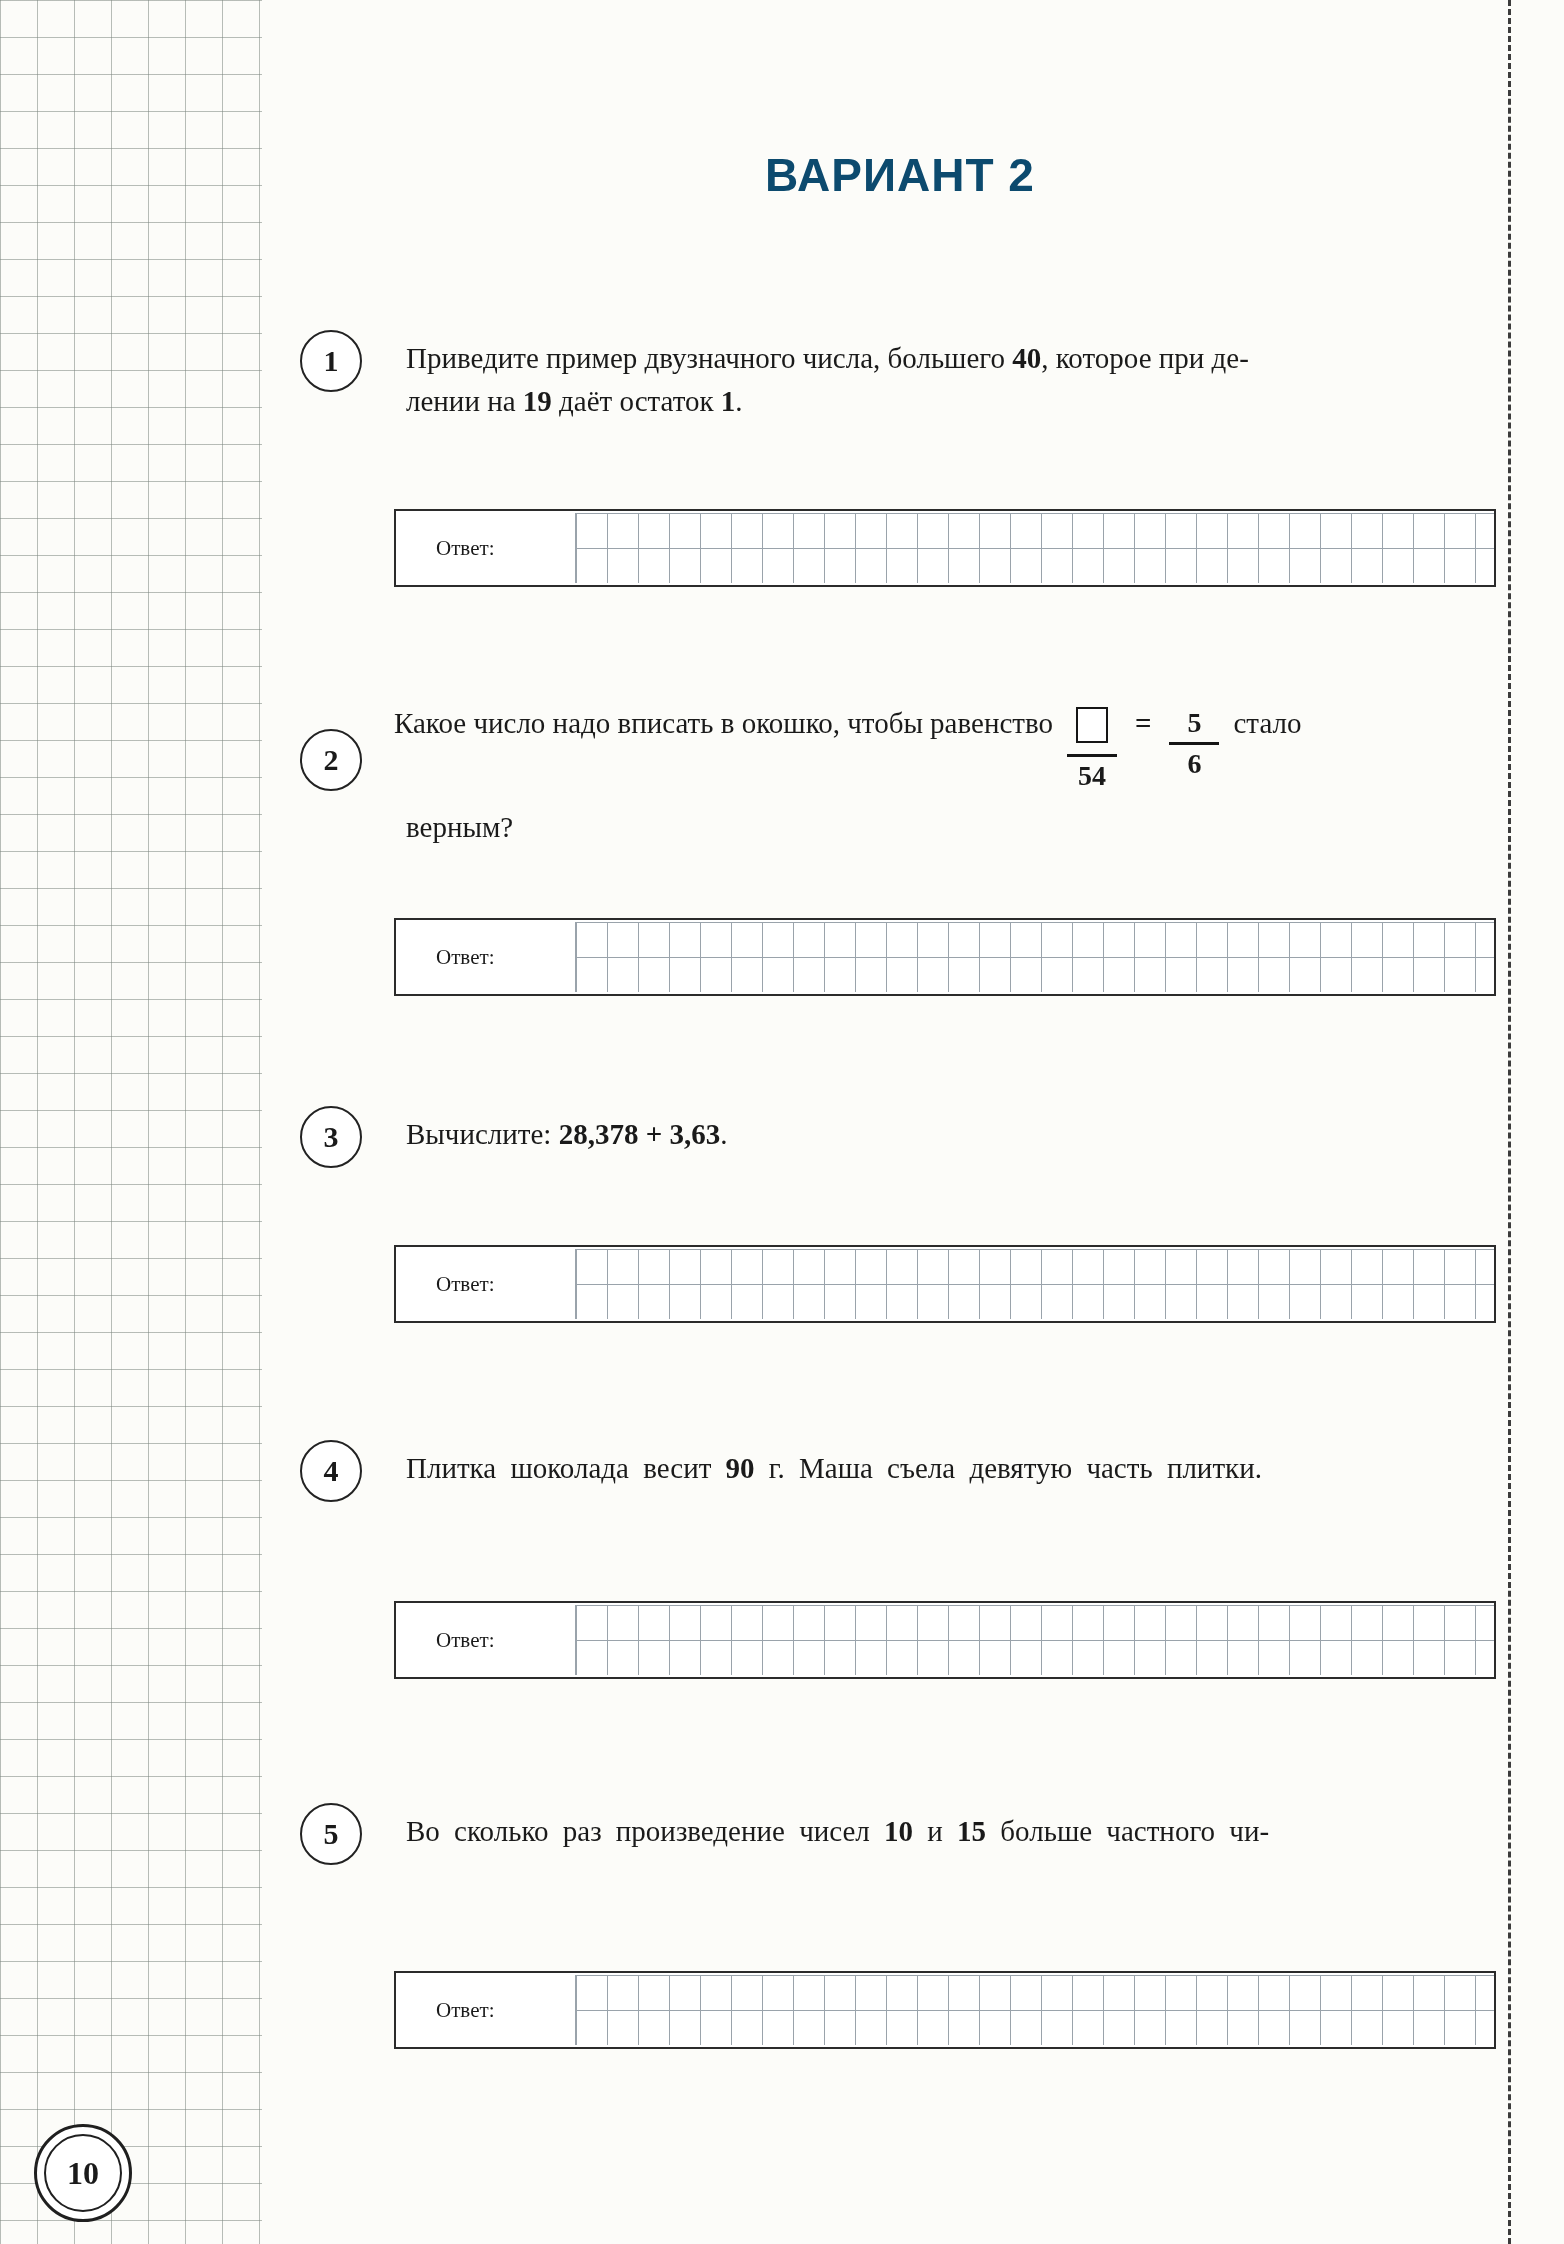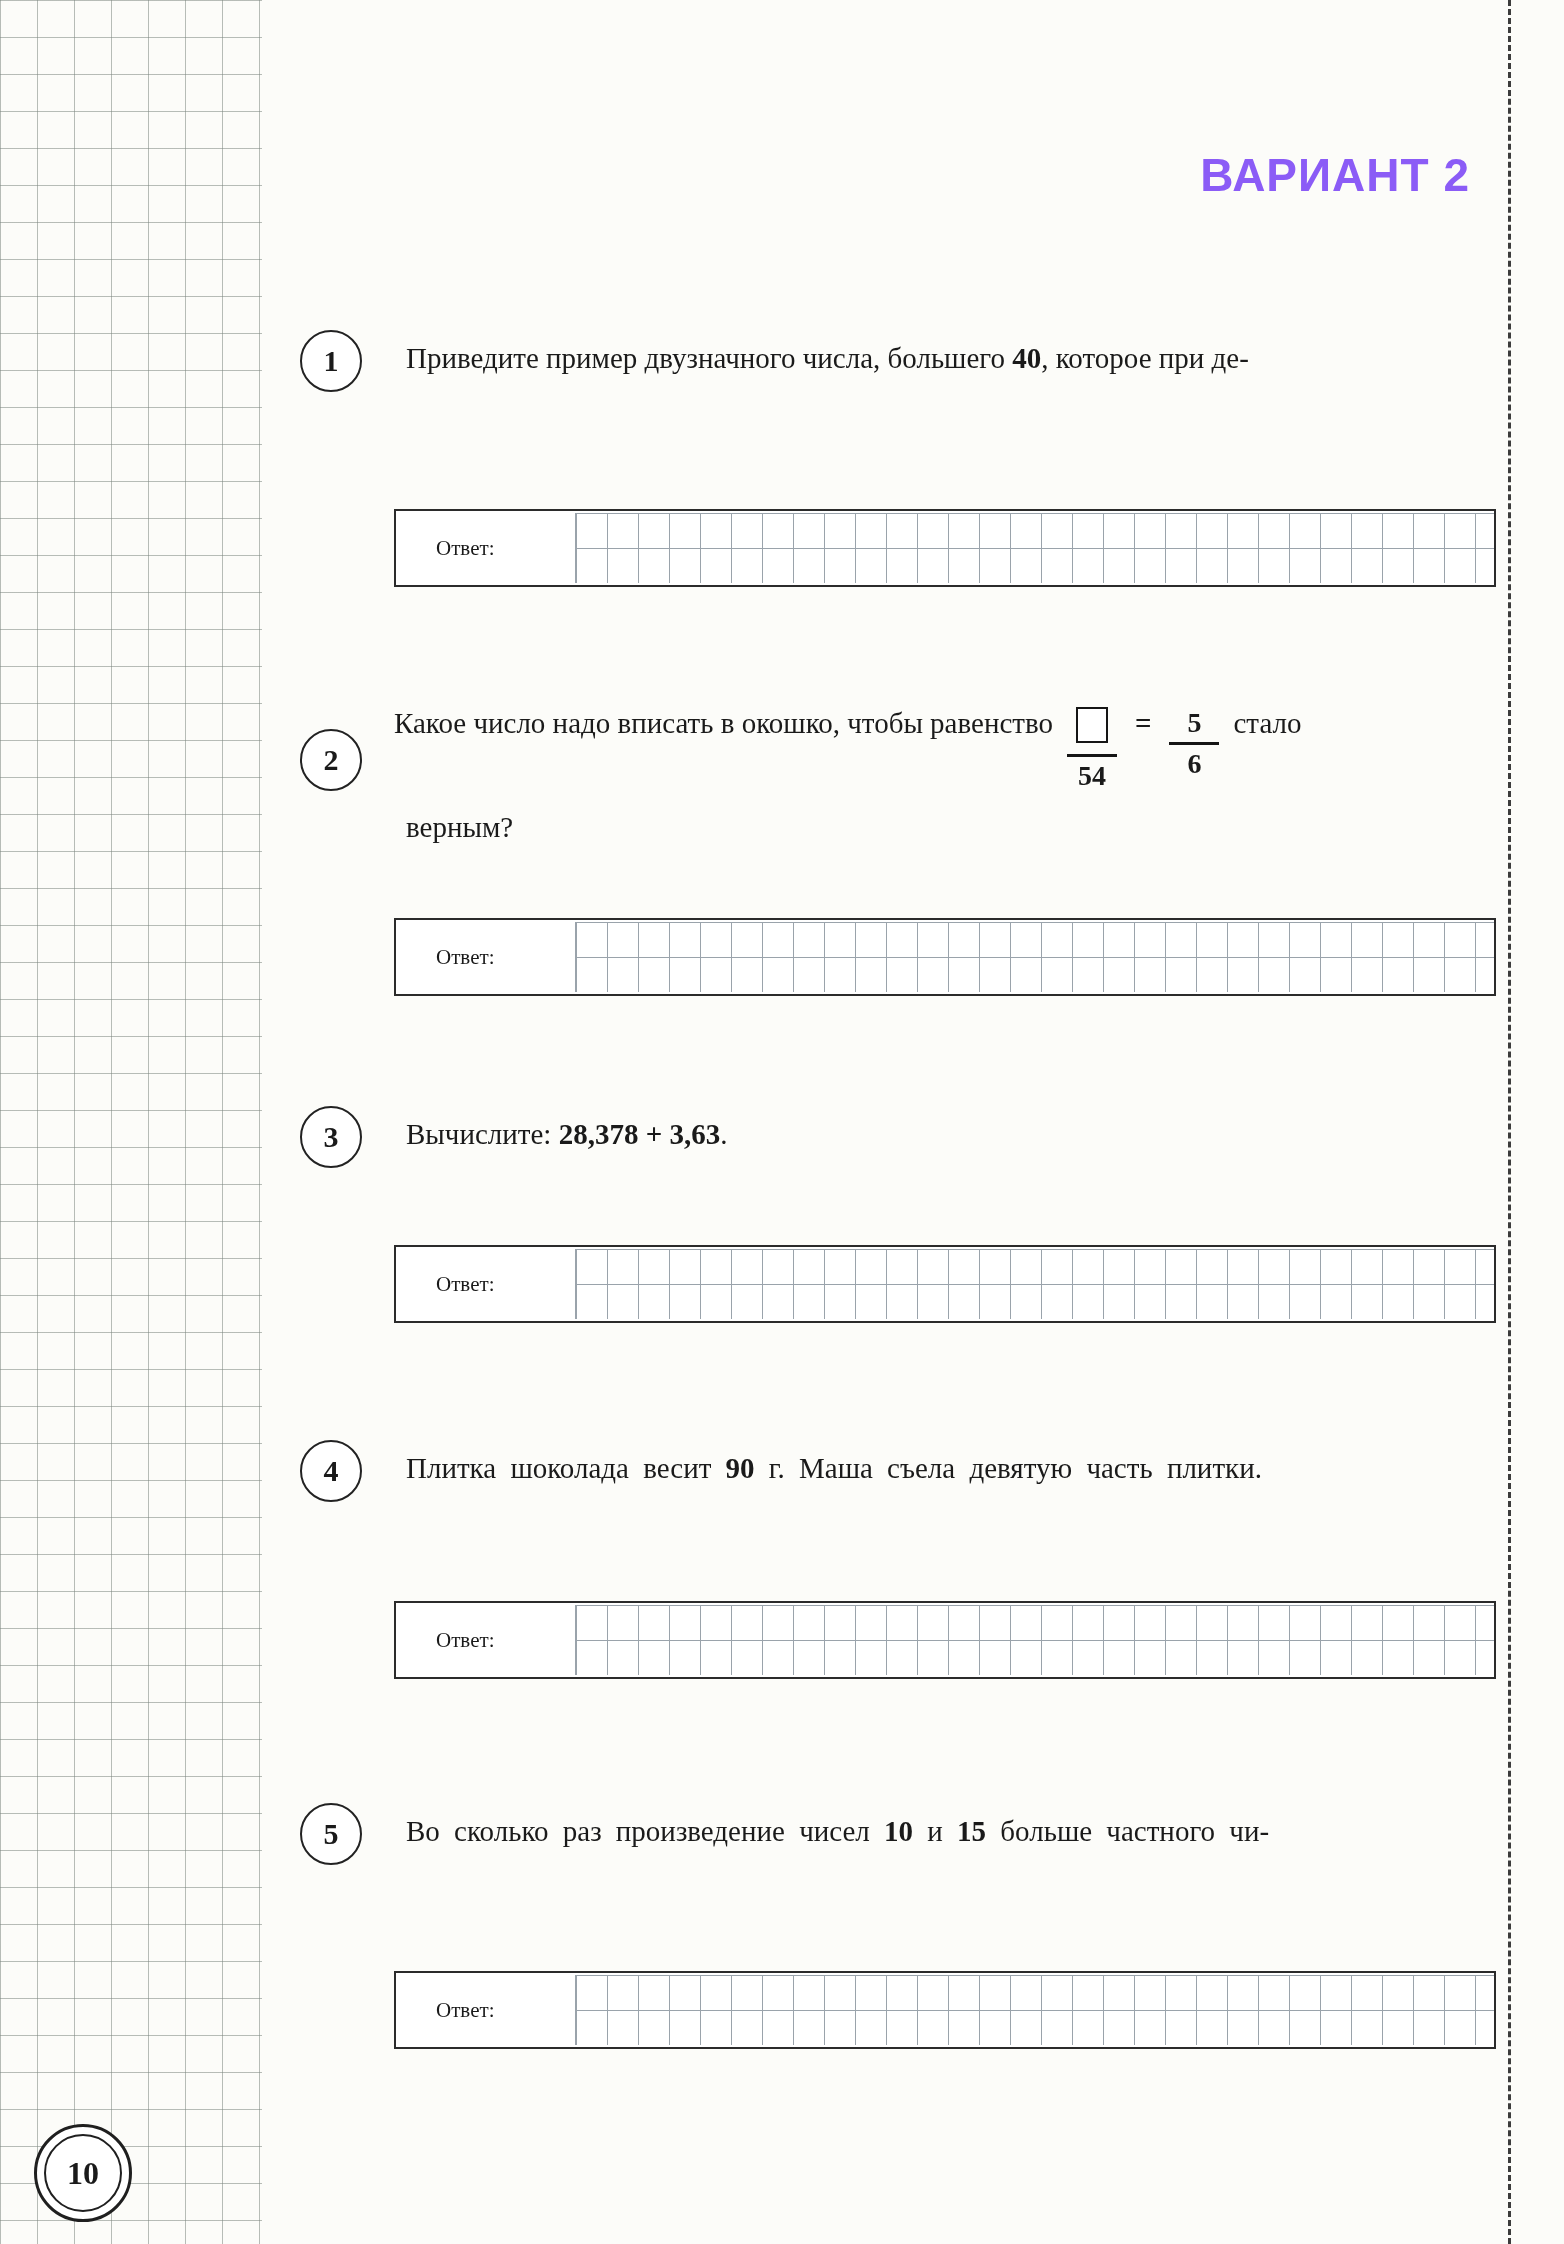--- a/index.html
+++ b/index.html
@@ -18,23 +18,23 @@
       repeating-linear-gradient(to right, rgba(125,135,128,.55) 0, rgba(125,135,128,.55) 1px, transparent 1px, transparent 37px),
       repeating-linear-gradient(to bottom, rgba(125,135,128,.55) 0, rgba(125,135,128,.55) 1px, transparent 1px, transparent 37px);
   }
   
   .cut-line{
     position:absolute;left:1508px;top:0;height:2244px;width:0;
     border-left:3px dashed #3c3c3c;
   }
   .title{
     position:absolute;left:330px;top:148px;width:1140px;margin:0;
-    text-align:right;
+    text-align:center;
     font-family:"Liberation Sans", sans-serif;
-    font-weight:bold;font-size:46px;letter-spacing:1px;color:#8b5cf6;
+    font-weight:bold;font-size:46px;letter-spacing:1px;color:#0c4a6e;
   }
   .problem{position:absolute;left:0;right:0;}
   .qnum{
     position:absolute;left:300px;top:0;
     width:58px;height:58px;border:2.5px solid #222;border-radius:50%;
     background:#fff;
     display:flex;align-items:center;justify-content:center;
     font-weight:bold;font-size:30px;
   }
   .qtext{position:absolute;left:406px;top:7px;width:1098px;}
@@ -90,20 +90,21 @@
 
 <div class="grid-strip"></div>
 <div class="cut-line"></div>
 
 <h1 class="title">ВАРИАНТ 2</h1>
 
 <section class="problem" style="top:330px">
   <div class="qnum">1</div>
   <div class="qtext">
     <div class="qline"><span>Приведите пример двузначного числа, большего </span><b>40</b><span>, которое при де-</span></div>
+    <div class="qline"><span>лении на </span><b>19</b><span> даёт остаток </span><b>1</b><span>.</span></div>
   </div>
 </section>
 <div class="answer" style="top:509px">
   <span class="answer-label">Ответ:</span>
   <div class="answer-grid"></div>
 </div>
 
 <section class="problem" style="top:723px">
   <div class="qnum" style="top:6px">2</div>
   <div class="eqline" style="top:-16px">

